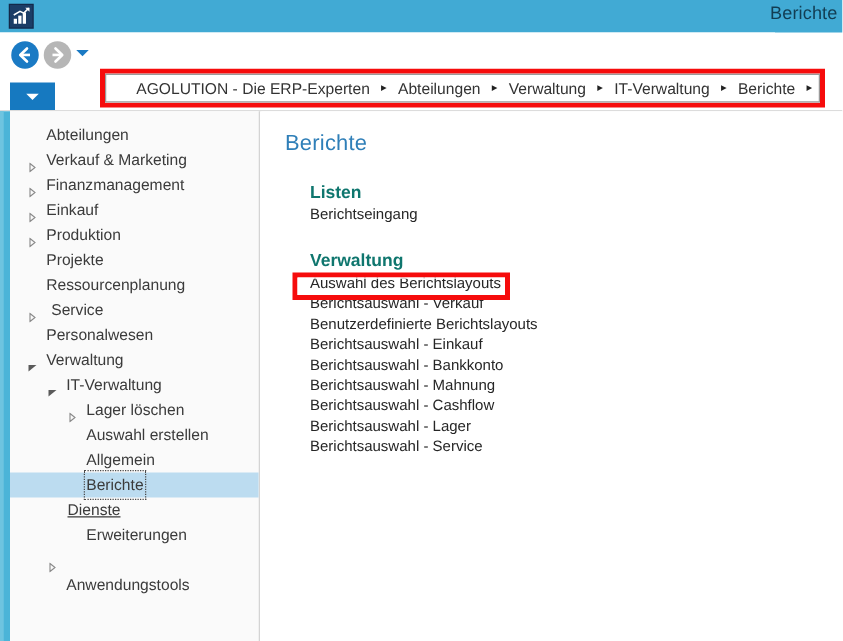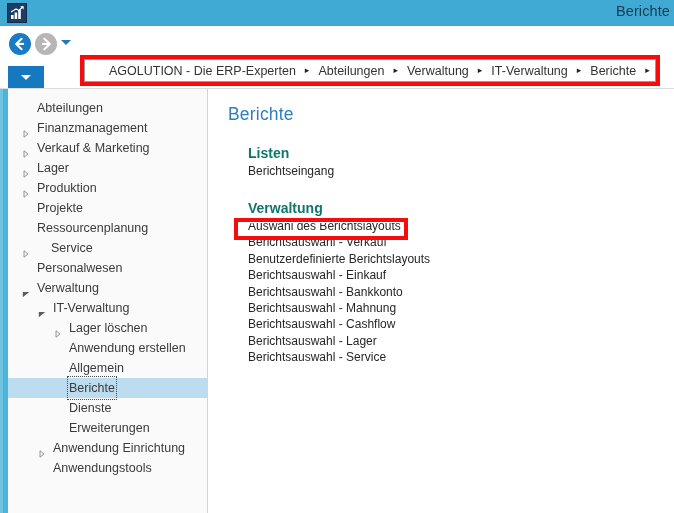--- a/index.html
+++ b/index.html
@@ -280,53 +280,53 @@
   </div>
   <div class="row2-rule"></div>
 
   <div class="accent-strip"></div>
 
   <div class="sidebar" id="sidebar">
       <div class="side-spacer"></div>
       <div class="side-item"><span class="label" style="margin-left: 29px;">Abteilungen</span></div>
       <div class="side-item"><span class="arrow" style="left: 14px;"><svg width="8" height="8" viewBox="0 0 8 8">
             <path d="M2 0.8 L6 4 L2 7.2 Z" fill="none" stroke="#8a8a8a" stroke-width="0.9"></path>
+          </svg></span><span class="label" style="margin-left: 29px;">Verkauf &amp; Marketing</span></div>
+      <div class="side-item"><span class="arrow" style="left: 14px;"><svg width="8" height="8" viewBox="0 0 8 8">
+            <path d="M2 0.8 L6 4 L2 7.2 Z" fill="none" stroke="#8a8a8a" stroke-width="0.9"></path>
           </svg></span><span class="label" style="margin-left: 29px;">Finanzmanagement</span></div>
       <div class="side-item"><span class="arrow" style="left: 14px;"><svg width="8" height="8" viewBox="0 0 8 8">
             <path d="M2 0.8 L6 4 L2 7.2 Z" fill="none" stroke="#8a8a8a" stroke-width="0.9"></path>
-          </svg></span><span class="label" style="margin-left: 29px;">Verkauf &amp; Marketing</span></div>
-      <div class="side-item"><span class="arrow" style="left: 14px;"><svg width="8" height="8" viewBox="0 0 8 8">
-            <path d="M2 0.8 L6 4 L2 7.2 Z" fill="none" stroke="#8a8a8a" stroke-width="0.9"></path>
-          </svg></span><span class="label" style="margin-left: 29px;">Lager</span></div>
+          </svg></span><span class="label" style="margin-left: 29px;">Einkauf</span></div>
       <div class="side-item"><span class="arrow" style="left: 14px;"><svg width="8" height="8" viewBox="0 0 8 8">
             <path d="M2 0.8 L6 4 L2 7.2 Z" fill="none" stroke="#8a8a8a" stroke-width="0.9"></path>
           </svg></span><span class="label" style="margin-left: 29px;">Produktion</span></div>
       <div class="side-item"><span class="label" style="margin-left: 29px;">Projekte</span></div>
       <div class="side-item"><span class="label" style="margin-left: 29px;">Ressourcenplanung</span></div>
       <div class="side-item"><span class="arrow" style="left: 14px;"><svg width="8" height="8" viewBox="0 0 8 8">
             <path d="M2 0.8 L6 4 L2 7.2 Z" fill="none" stroke="#8a8a8a" stroke-width="0.9"></path>
-          </svg></span><span class="label" style="margin-left: 43px;">Service</span></div>
+          </svg></span><span class="label" style="margin-left: 33px;">Service</span></div>
       <div class="side-item"><span class="label" style="margin-left: 29px;">Personalwesen</span></div>
       <div class="side-item"><span class="arrow" style="left: 14px;"><svg width="8" height="8" viewBox="0 0 8 8">
             <path d="M0.8 2 L7.2 2 L0.8 7.2 Z" fill="#5a5a5a"></path>
           </svg></span><span class="label" style="margin-left: 29px;">Verwaltung</span></div>
       <div class="side-item"><span class="arrow" style="left: 30px;"><svg width="8" height="8" viewBox="0 0 8 8">
             <path d="M0.8 2 L7.2 2 L0.8 7.2 Z" fill="#5a5a5a"></path>
           </svg></span><span class="label" style="margin-left: 45px;">IT-Verwaltung</span></div>
       <div class="side-item"><span class="arrow" style="left: 46px;"><svg width="8" height="8" viewBox="0 0 8 8">
             <path d="M2 0.8 L6 4 L2 7.2 Z" fill="none" stroke="#8a8a8a" stroke-width="0.9"></path>
           </svg></span><span class="label" style="margin-left: 61px;">Lager löschen</span></div>
-      <div class="side-item"><span class="label" style="margin-left: 61px;">Anwendung erstellen</span></div>
+      <div class="side-item"><span class="label" style="margin-left: 61px;">Auswahl erstellen</span></div>
       <div class="side-item"><span class="label" style="margin-left: 61px;">Allgemein</span></div>
       <div class="side-item selected"><span class="label" style="margin-left: 61px;">Berichte</span></div>
-      <div class="side-item"><span class="label" style="margin-left: 61px;">Dienste</span></div>
+      <div class="side-item"><span class="label" style="margin-left: 46px; text-decoration: underline;">Dienste</span></div>
       <div class="side-item"><span class="label" style="margin-left: 61px;">Erweiterungen</span></div>
       <div class="side-item"><span class="arrow" style="left: 30px;"><svg width="8" height="8" viewBox="0 0 8 8">
             <path d="M2 0.8 L6 4 L2 7.2 Z" fill="none" stroke="#8a8a8a" stroke-width="0.9"></path>
-          </svg></span><span class="label" style="margin-left: 45px;">Anwendung Einrichtung</span></div>
+          </svg></span></div>
       <div class="side-item"><span class="label" style="margin-left: 45px;">Anwendungstools</span></div>
     </div>
 
   <div class="content">
     <div class="page-title">Berichte</div>
 
     <div class="group" id="group-listen">
       <div class="group-head">Listen</div>
       <div class="group-link">Berichtseingang</div>
     </div>

